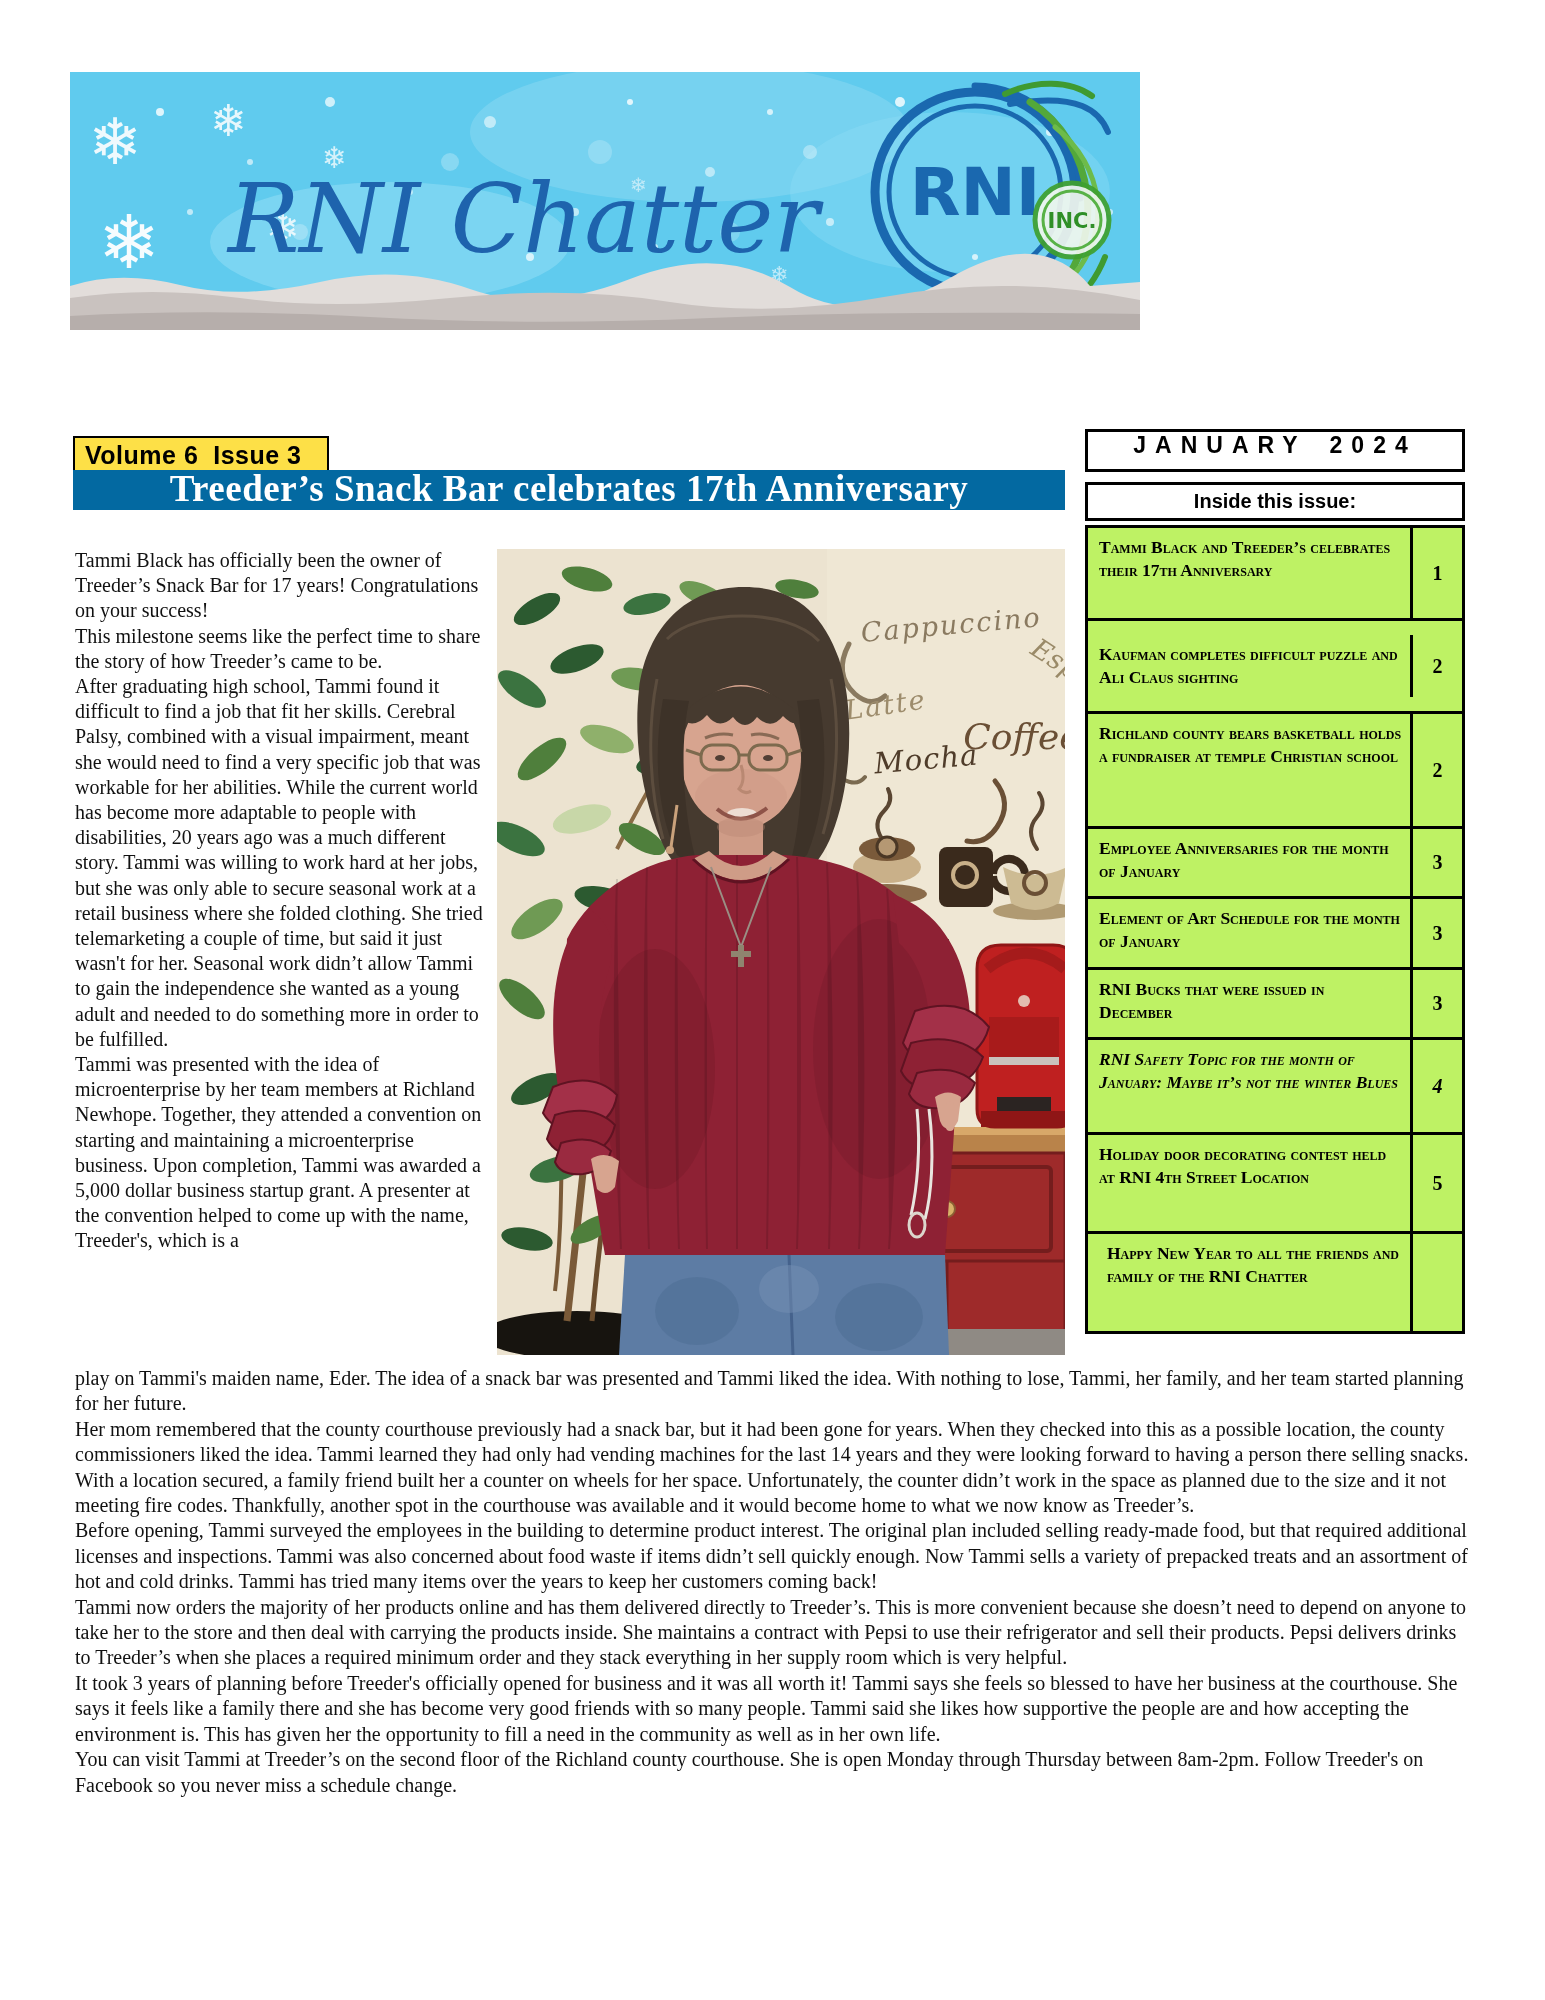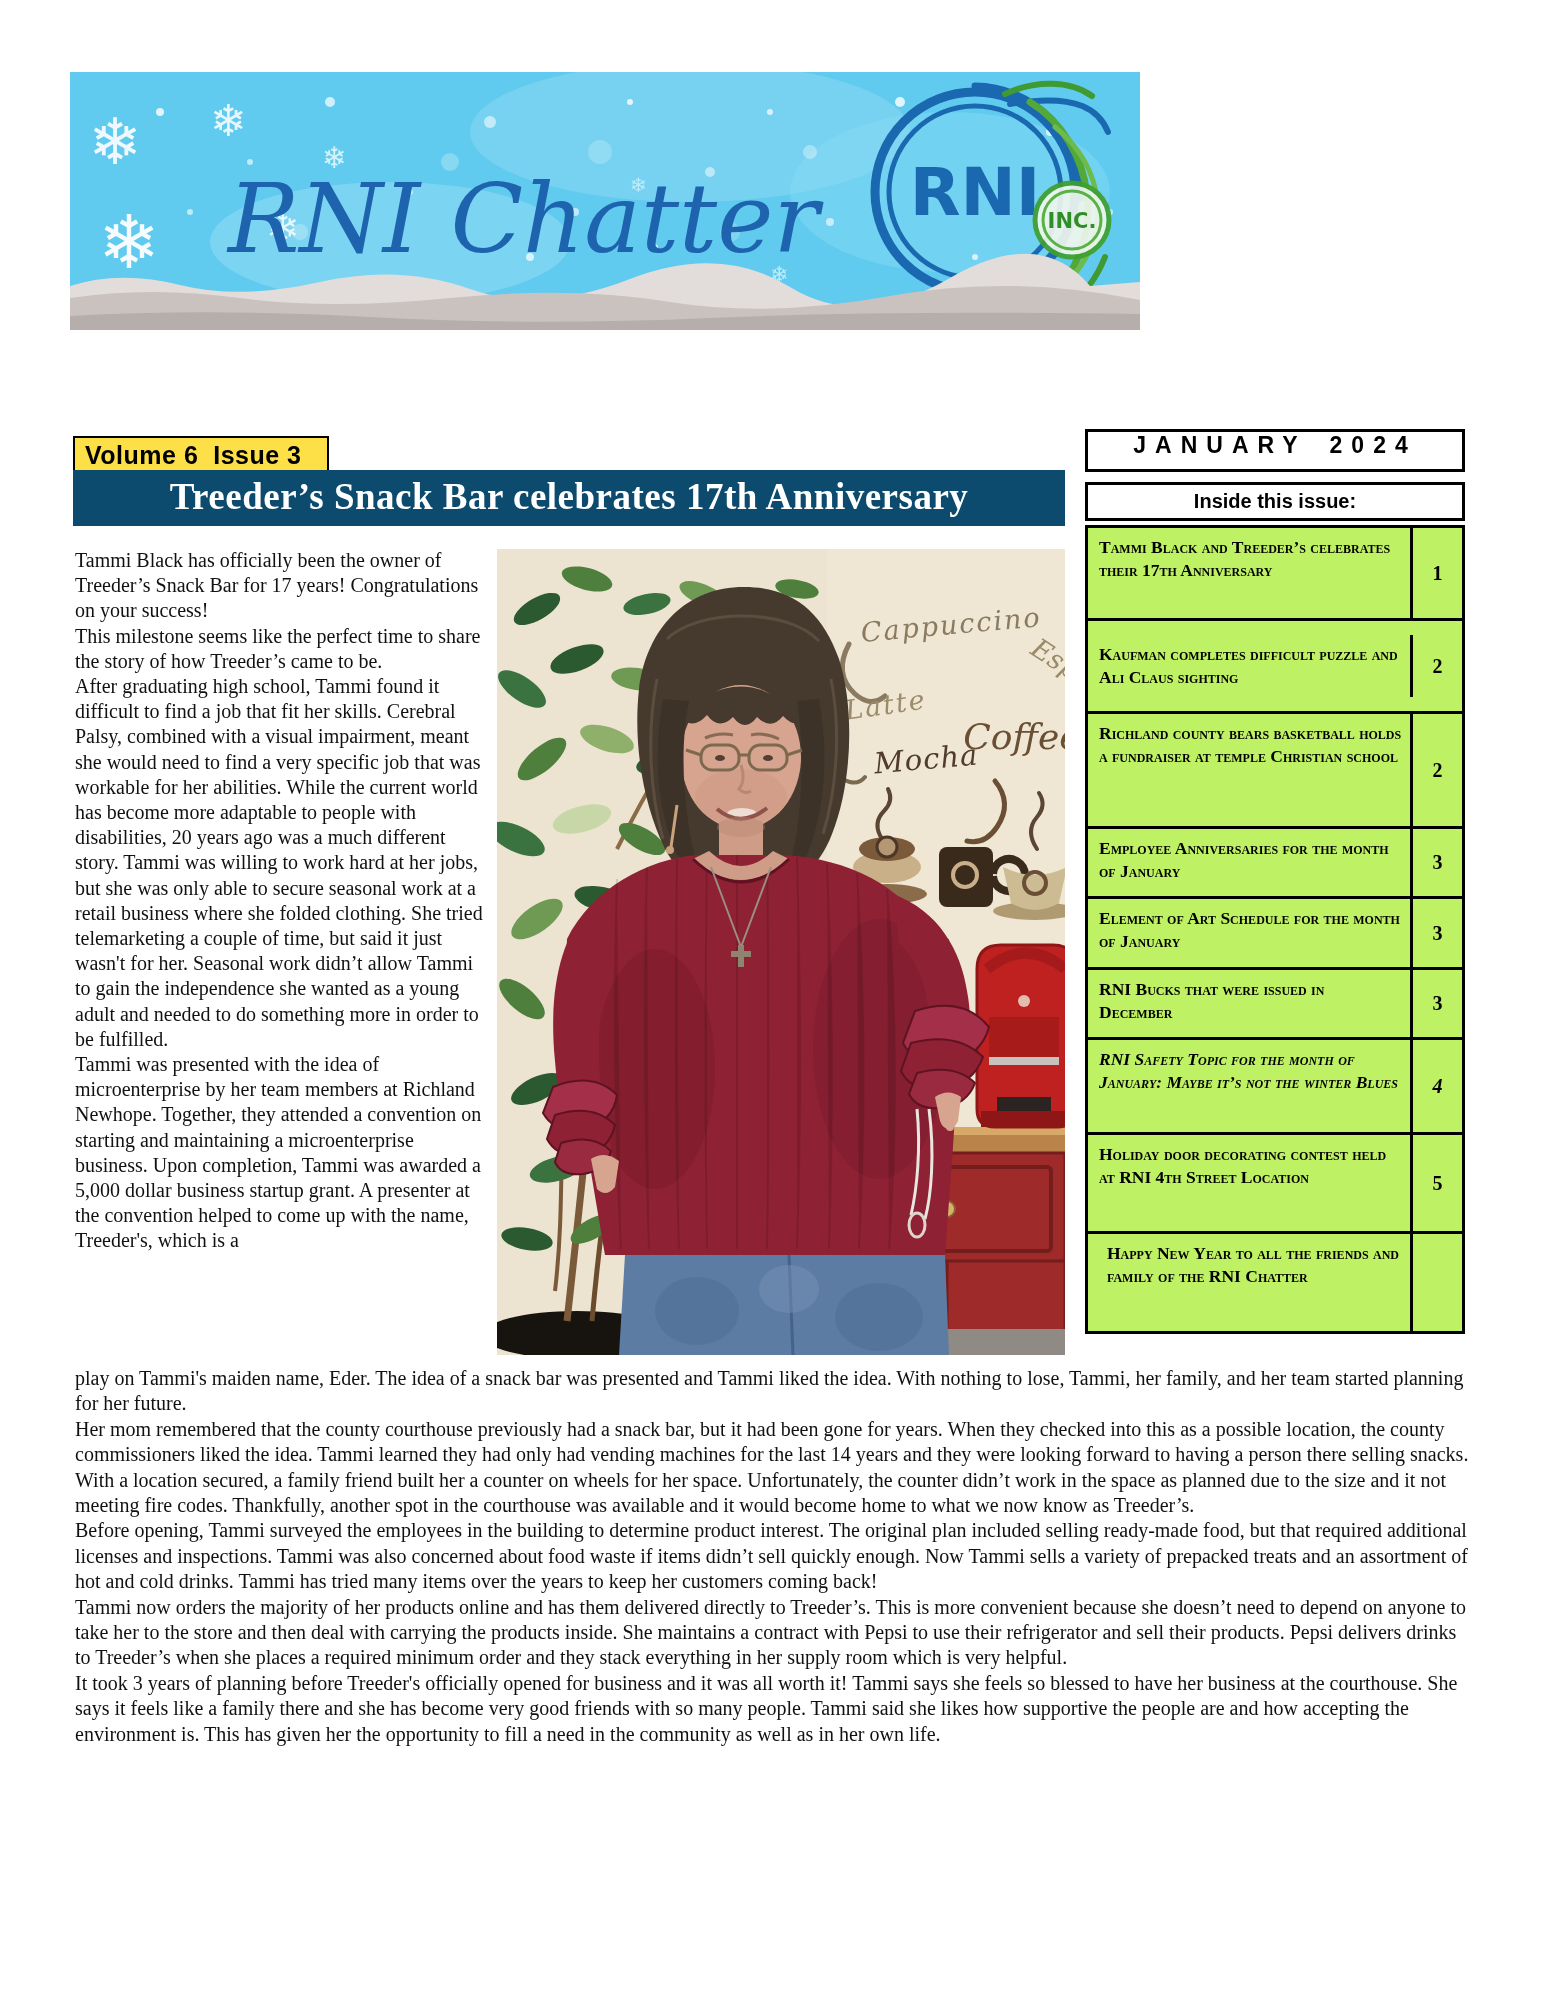--- a/index.html
+++ b/index.html
@@ -10,21 +10,21 @@
   
   .banner { position:absolute; left:70px; top:72px; width:1070px; height:258px; display:block; }
   
   .volume-box {
     position:absolute; left:73px; top:436px; background:#fde047; border:2px solid #000;
     font-family:"Liberation Sans", sans-serif; font-weight:700; font-size:25px;
     padding:3px 26px 4px 10px; letter-spacing:0.5px; color:#000;
   }
   .volume-box span { white-space:pre; }
   .headline-bar {
-    position:absolute; left:73px; top:470px; width:992px; height:56px; background:#0c4a6e;
+    position:absolute; left:73px; top:470px; width:992px; height:40px; background:#0369a1;
     display:flex; align-items:center; justify-content:center;
   }
   .headline-bar span {
     color:#ffffff; font-family:"Liberation Serif", serif; font-weight:700; font-size:37px;
     letter-spacing:0.5px; padding-bottom:3px;
   }
   .january-box {
     position:absolute; left:1085px; top:429px; width:380px; height:43px; border:3px solid #000;
     box-sizing:border-box; display:flex; align-items:flex-start; justify-content:center;
     font-family:"Liberation Sans", sans-serif; font-weight:700; font-size:23px;
@@ -391,15 +391,16 @@
       <ellipse cx="420" cy="676" rx="8" ry="12" stroke="#dcd6cc"></ellipse>
     </g>
   </svg>
 
   <div class="bottom-text">
     <p>play on Tammi's maiden name, Eder. The idea of a snack bar was presented and Tammi liked the idea. With nothing to lose, Tammi, her family, and her team started planning for her future.</p>
     <p>Her mom remembered that the county courthouse previously had a snack bar, but it had been gone for years. When they checked into this as a possible location, the county commissioners liked the idea. Tammi learned they had only had vending machines for the last 14 years and they were looking forward to having a person there selling snacks. With a location secured, a family friend built her a counter on wheels for her space. Unfortunately, the counter didn’t work in the space as planned due to the size and it not meeting fire codes. Thankfully, another spot in the courthouse was available and it would become home to what we now know as Treeder’s.</p>
     <p>Before opening, Tammi surveyed the employees in the building to determine product interest. The original plan included selling ready-made food, but that required additional licenses and inspections. Tammi was also concerned about food waste if items didn’t sell quickly enough. Now Tammi sells a variety of prepacked treats and an assortment of hot and cold drinks. Tammi has tried many items over the years to keep her customers coming back!</p>
     <p>Tammi now orders the majority of her products online and has them delivered directly to Treeder’s. This is more convenient because she doesn’t need to depend on anyone to take her to the store and then deal with carrying the products inside. She maintains a contract with Pepsi to use their refrigerator and sell their products. Pepsi delivers drinks to Treeder’s when she places a required minimum order and they stack everything in her supply room which is very helpful.</p>
     <p>It took 3 years of planning before Treeder's officially opened for business and it was all worth it! Tammi says she feels so blessed to have her business at the courthouse. She says it feels like a family there and she has become very good friends with so many people. Tammi said she likes how supportive the people are and how accepting the environment is. This has given her the opportunity to fill a need in the community as well as in her own life.</p>
+    <p>You can visit Tammi at Treeder’s on the second floor of the Richland county courthouse. She is open Monday through Thursday between 8am-2pm. Follow Treeder's on Facebook so you never miss a schedule change.</p>
   </div>
 
 </div>
 
 </body></html>

